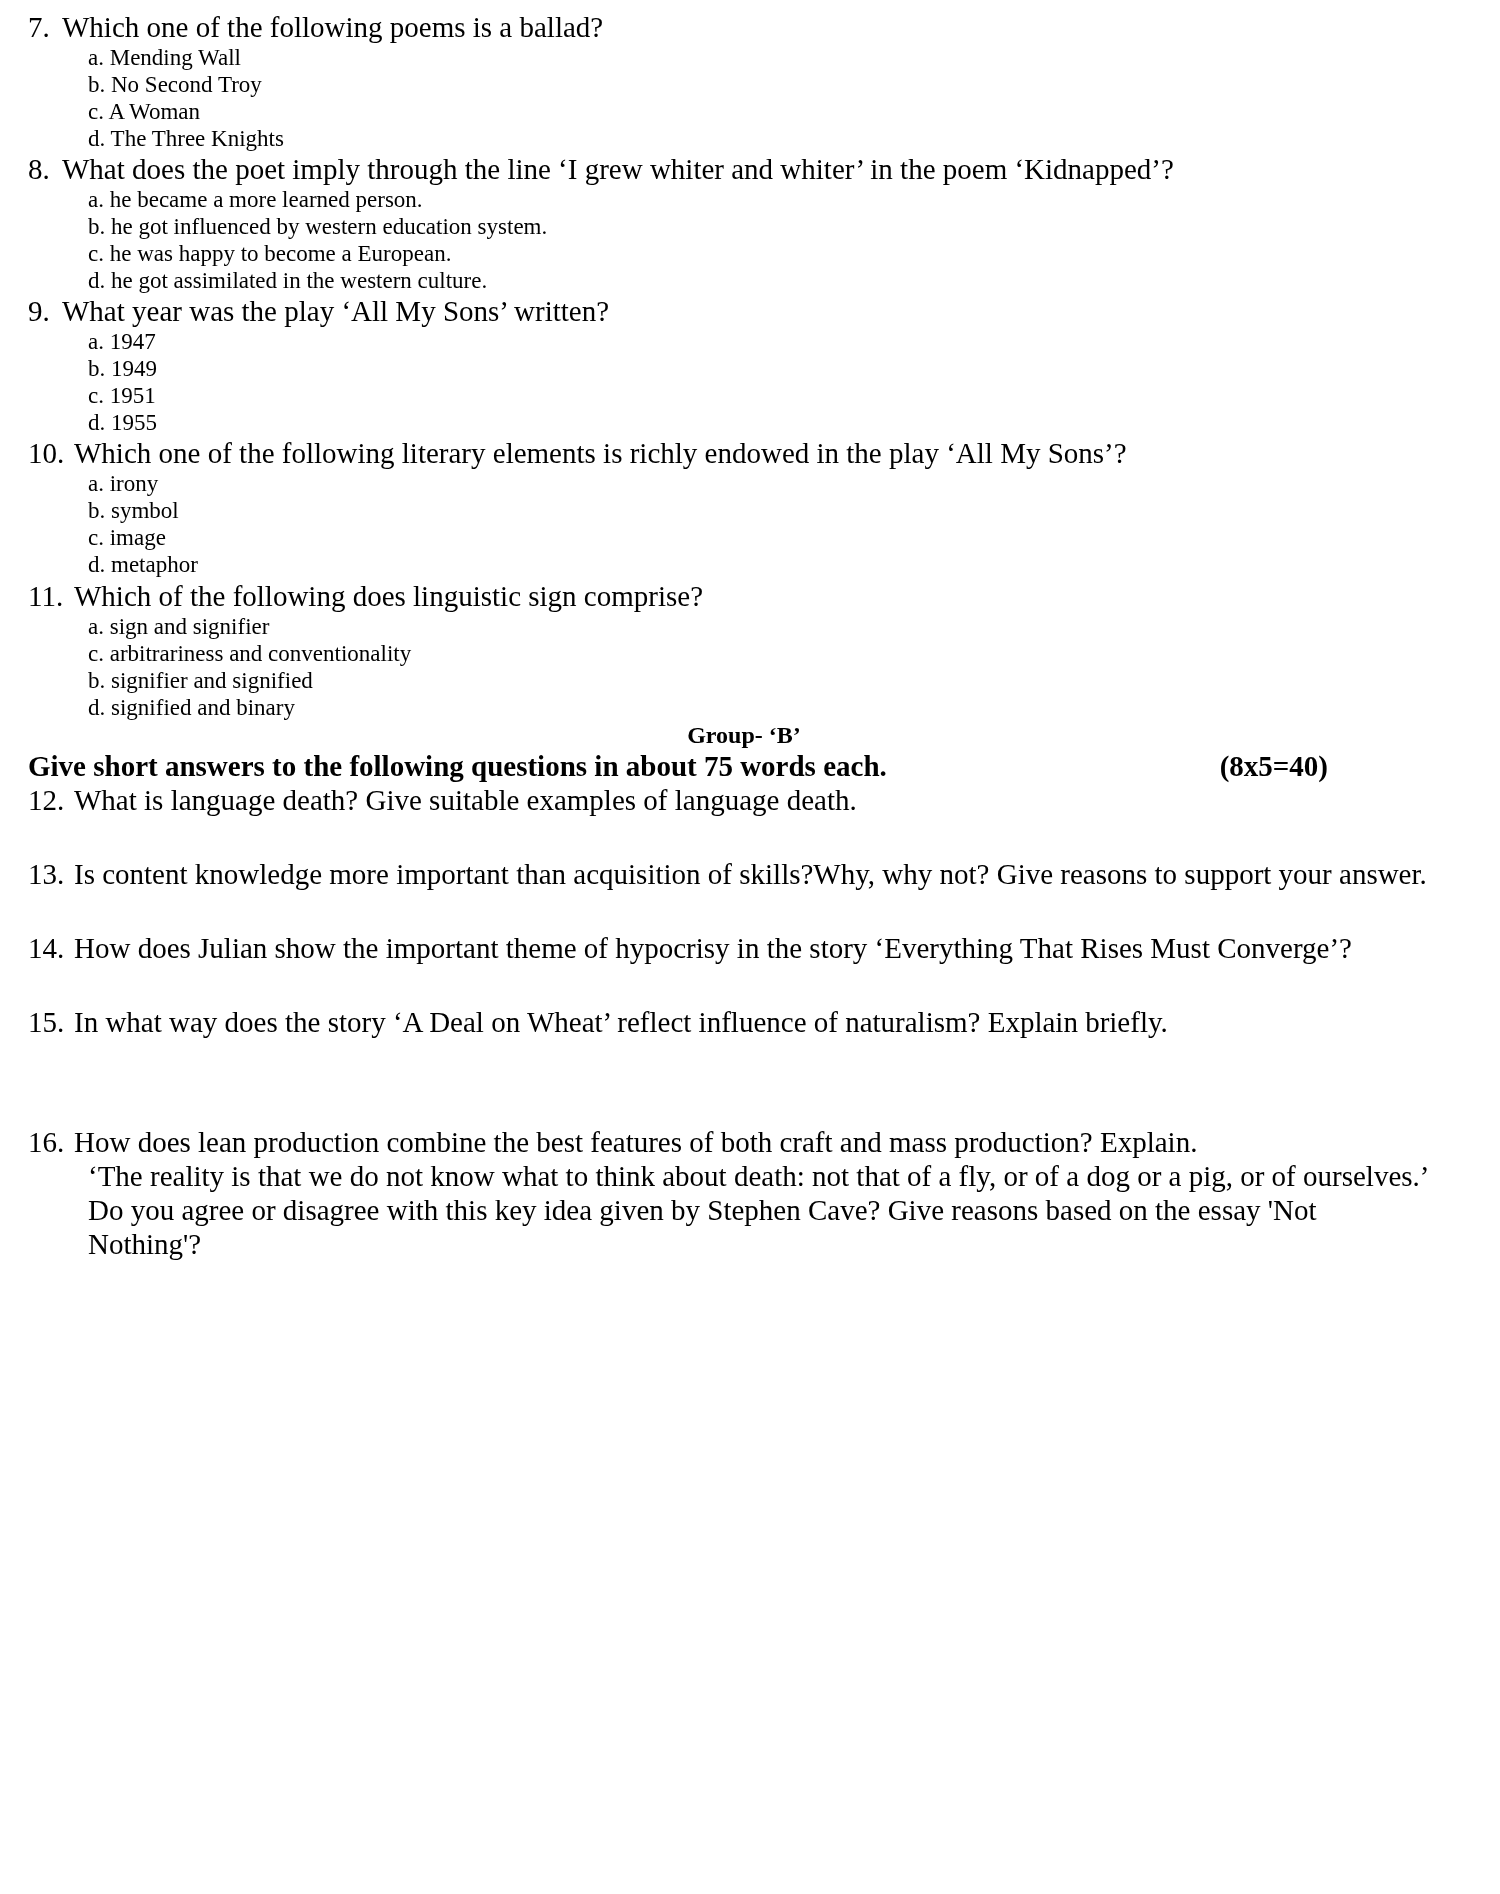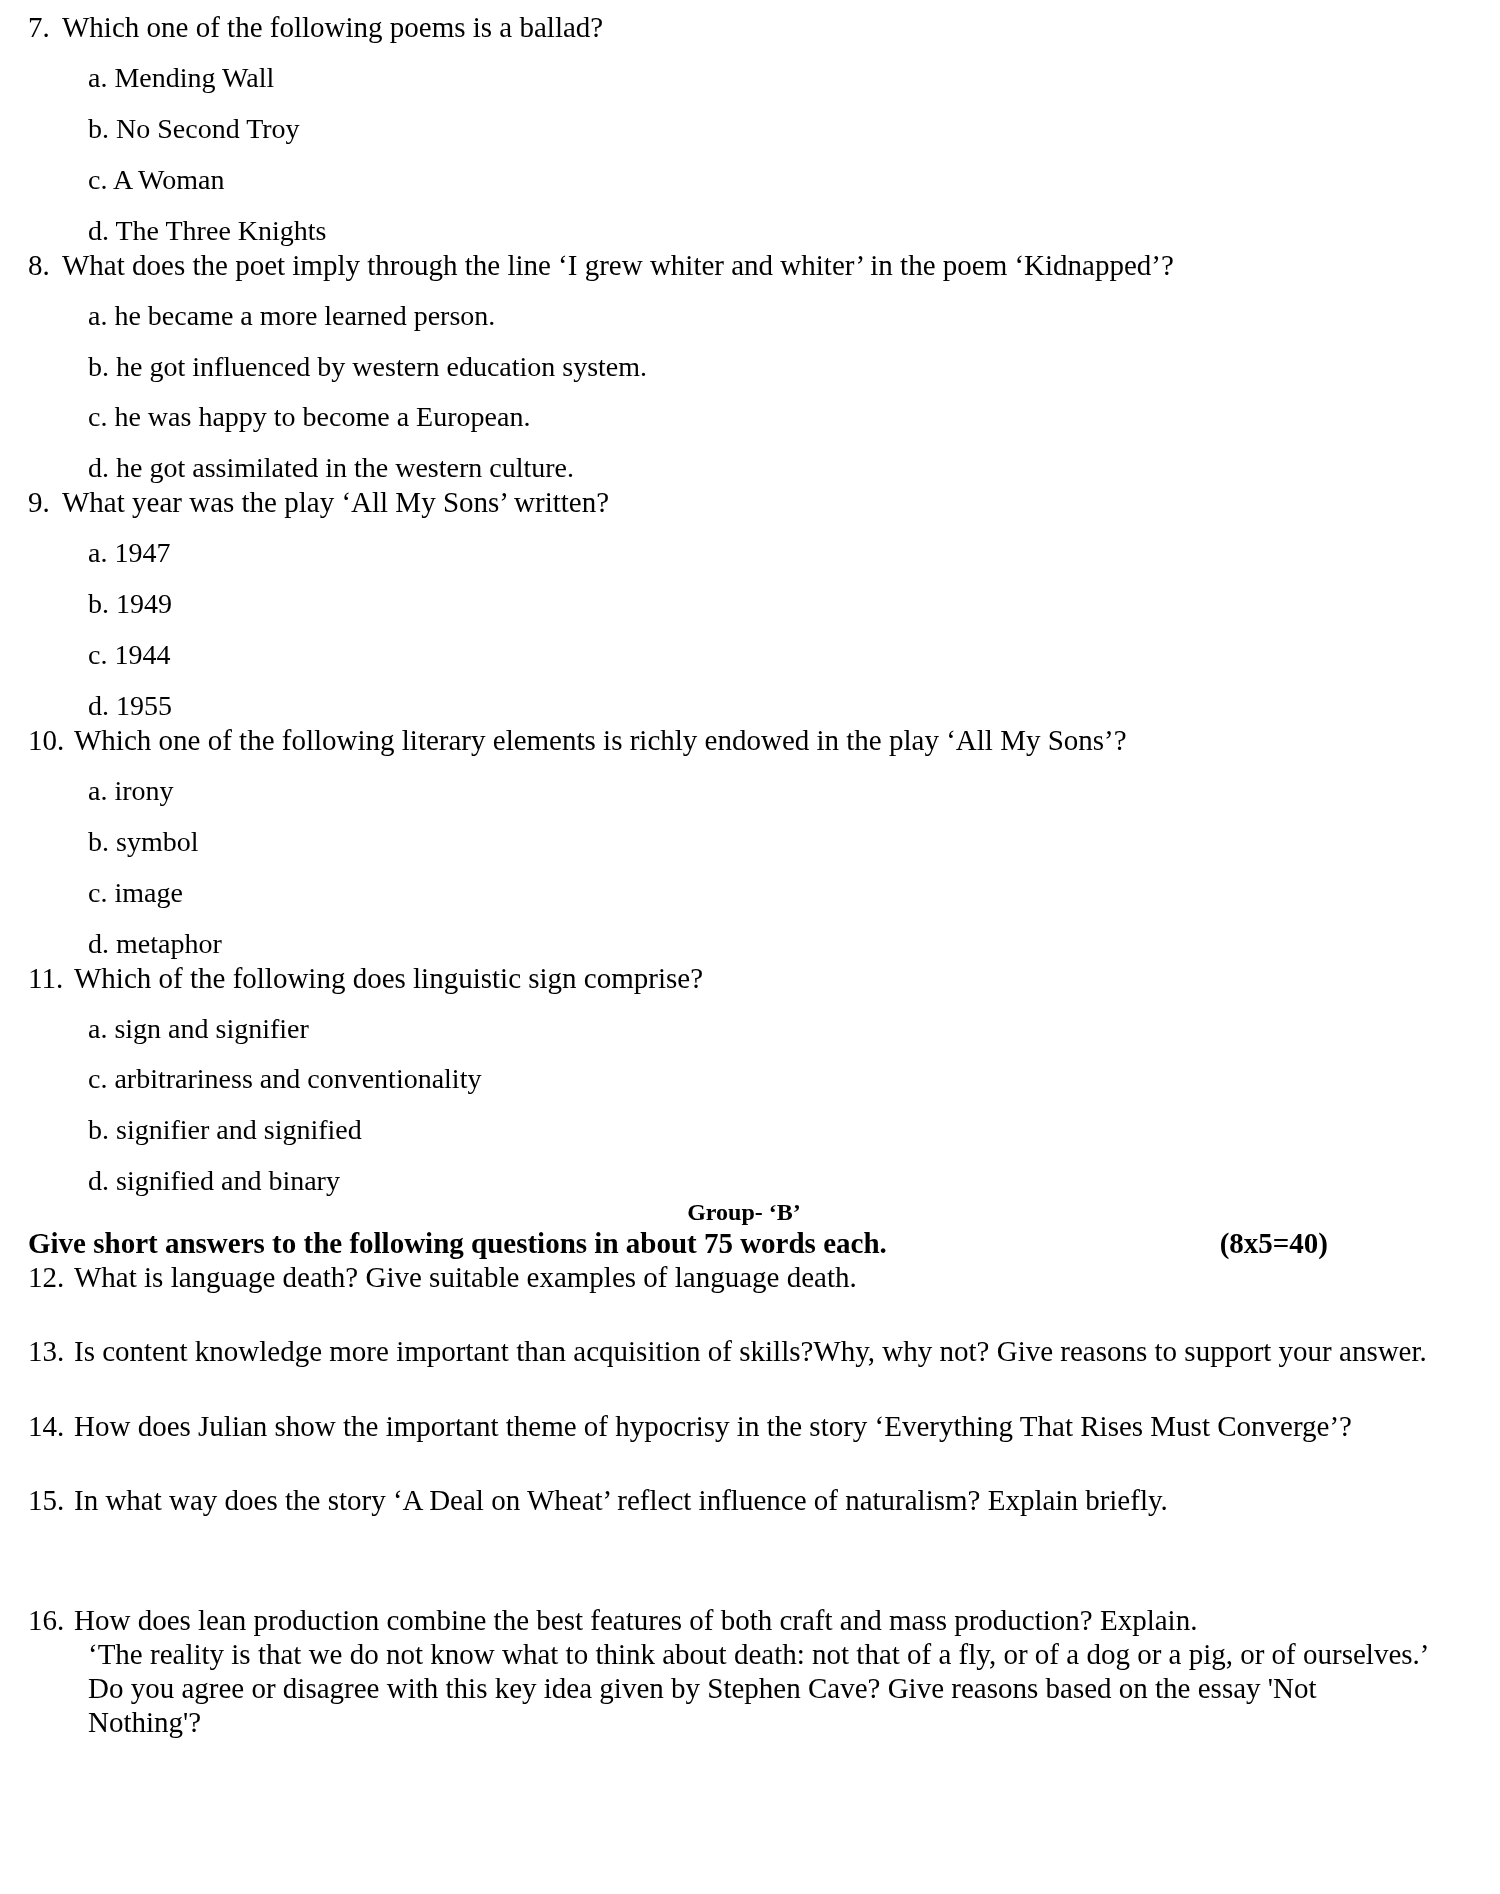--- a/index.html
+++ b/index.html
@@ -36,24 +36,23 @@
   .q-num.w-wide   { min-width: 46px; }
   .q-text {
     flex: 1 1 auto;
   }
   .opts {
     margin: 0;
     padding: 0;
     list-style: none;
   }
   .opt {
-    font-size: 28px;
+    font-size: 23px;
     line-height: 1.175;
     padding-left: 60px;
-    margin-top: 18px;
   }
   .center-bold {
     text-align: center;
     font-weight: bold;
     font-size: 24px;
     line-height: 1.175;
   }
   .instruction {
     display: flex;
     font-weight: bold;
@@ -102,21 +101,21 @@
     <li class="opt">d. he got assimilated in the western culture.</li>
   </ul>
 
   <div class="q">
     <span class="q-num w-narrow">9.</span>
     <span class="q-text">What year was the play ‘All My Sons’ written?</span>
   </div>
   <ul class="opts">
     <li class="opt">a. 1947</li>
     <li class="opt">b. 1949</li>
-    <li class="opt">c. 1944</li>
+    <li class="opt">c. 1951</li>
     <li class="opt">d. 1955</li>
   </ul>
 
   <div class="q">
     <span class="q-num w-wide">10.</span>
     <span class="q-text"> Which one of the following literary elements is richly endowed in the play ‘All My Sons’?</span>
   </div>
   <ul class="opts">
     <li class="opt">a. irony</li>
     <li class="opt">b. symbol</li>

